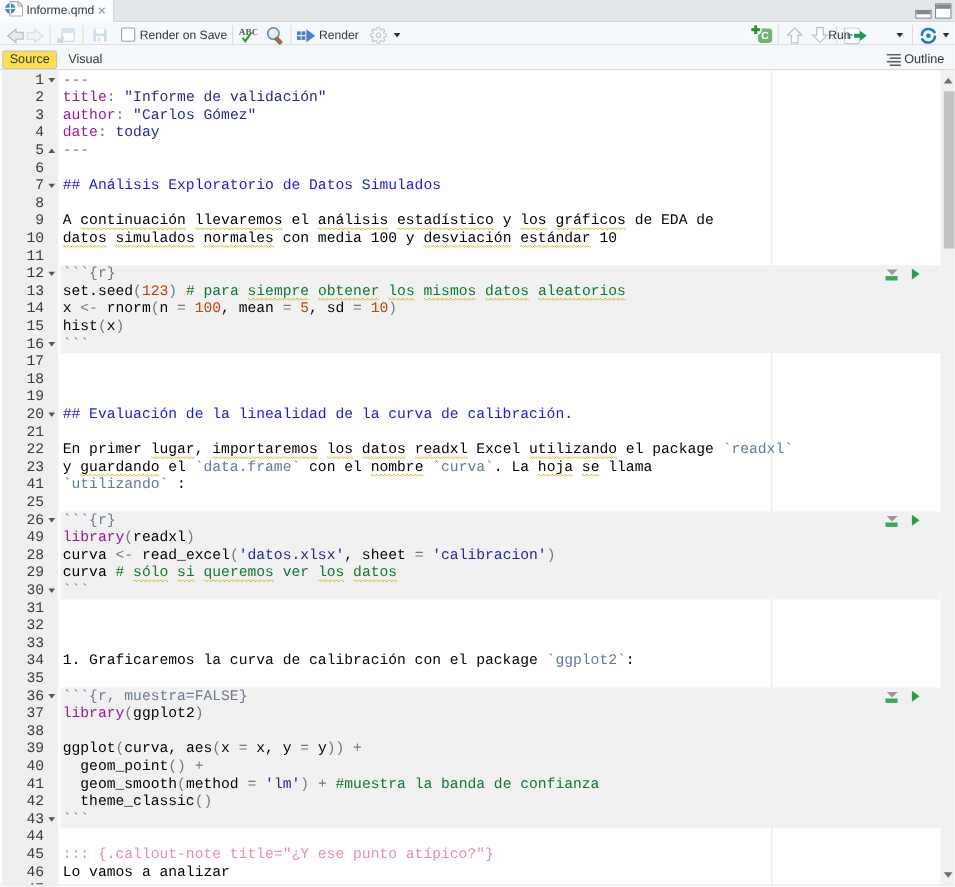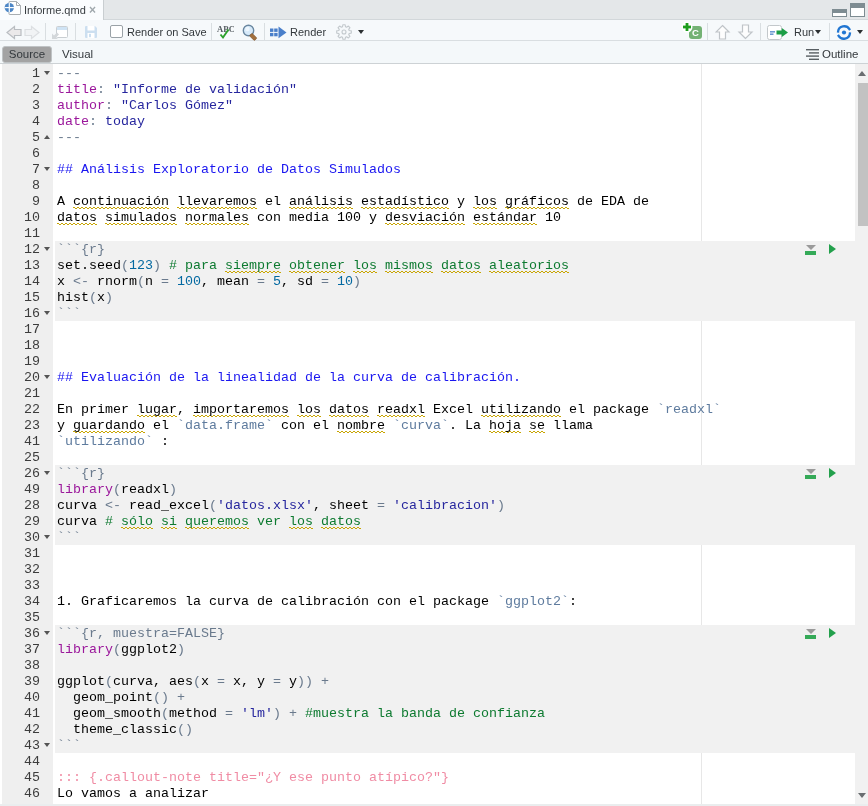--- a/index.html
+++ b/index.html
@@ -11,35 +11,35 @@
 
 .winbtn{position:absolute;border:1px solid #7e8c92;background:#fff}
 .winbtn .bar{position:absolute;top:0;left:0;right:0;background:#7e8c92}
 
 #toolbar{position:absolute;top:20px;left:0;width:868px;height:21px;background:#f6f9fb;border-bottom:1px solid #d9dee1}
 .sep{position:absolute;top:3px;width:1px;height:17px;background:#d9dee1}
 .tlbl{position:absolute;font-size:11px;color:#33383c}
 .dd{position:absolute;width:0;height:0;border-left:3.5px solid transparent;border-right:3.5px solid transparent;border-top:4px solid #2b2f31}
 
 #srcbar{position:absolute;top:41px;left:0;width:868px;height:23px;background:#f4f8fa;border-bottom:1px solid #cdd2d5}
-#srcbtn{position:absolute;left:2px;top:5px;width:50px;height:17px;background:#a3a3a3;border:1px solid #bfc3c5;border-radius:3px;font-size:11.5px;color:#33383c;text-align:center;line-height:15px}
+#srcbtn{position:absolute;left:2px;top:5px;width:50px;height:17px;background:#fde047;border:1px solid #bfc3c5;border-radius:3px;font-size:11.5px;color:#33383c;text-align:center;line-height:15px}
 #vislbl{position:absolute;left:62px;top:7px;font-size:11.5px;color:#33383c}
 #outlbl{position:absolute;left:822px;top:7px;font-size:11.5px;color:#33383c}
 
 #editor{position:absolute;top:64px;left:0;width:868px;height:742px;background:#fff;overflow:hidden;font-family:"Liberation Mono",monospace;font-size:13.3333px;line-height:16px}
 #gutter{position:absolute;top:0;left:2px;width:51px;height:742px;background:#efefef}
 #marginline{position:absolute;top:0;left:701px;width:1px;height:742px;background:#e7e7e7}
 .chunk{position:absolute;left:55px;width:800px;background:#f1f1f1}
 .gn{position:absolute;left:0;width:40px;height:16px;text-align:right;color:#3c3c3c}
 .ln{position:absolute;left:57px;height:16px;white-space:pre;color:#000}
 .fd{position:absolute;left:44px;width:0;height:0;border-left:3.5px solid transparent;border-right:3.5px solid transparent;border-top:4.5px solid #545454}
 .fu{position:absolute;left:44px;width:0;height:0;border-left:3.5px solid transparent;border-right:3.5px solid transparent;border-bottom:4.5px solid #545454}
 .k{color:#9b179b}
 .s{color:#26269e}
-.n{color:#0369a1}
+.n{color:#c2410c}
 .h{color:#1a16f0}
 .o{color:#6a7a8d}
 .c{color:#0d7a30}
 .ic{color:#5e7b9e}
 .p{color:#f08ca4}
 .u{background:linear-gradient(45deg, transparent 40%, #c8a503 40% 60%, transparent 60%) 0 13px/4px 2px repeat-x,linear-gradient(135deg, transparent 40%, #c8a503 40% 60%, transparent 60%) 2px 13px/4px 2px repeat-x;background-repeat:repeat-x}
 
 .ricon{position:absolute;width:0;height:0;border-left:5px solid transparent;border-right:5px solid transparent;border-top:5px solid #9a9a9a}
 .rbar{position:absolute;width:11px;height:3.5px;background:#35aa58}
 .play{position:absolute;width:0;height:0;border-top:5px solid transparent;border-bottom:5px solid transparent;border-left:7px solid #23a04c}
@@ -144,21 +144,21 @@
     <path d="M30.5 14.5 L24 8 L27.5 8 L27.5 1 L33.5 1 L33.5 8 L37 8 Z" fill="#fdfdfd" stroke="#bfc4c8" stroke-width="1.2"></path>
   </svg>
   <div class="sep" style="left:760px"></div>
 
   <svg style="position:absolute;left:767px;top:5px" width="22" height="15" viewBox="0 0 22 15">
     <rect x="0.5" y="0.5" width="14" height="14" rx="2" fill="#fff" stroke="#c3c8cb" stroke-width="1"></rect>
     <rect x="3" y="6" width="5" height="1.6" fill="#6f9bd2"></rect>
     <rect x="3" y="8.4" width="3.5" height="1.6" fill="#6f9bd2"></rect>
     <path d="M9.5 5.6 L14.8 5.6 L14.8 3 L21 7.5 L14.8 12 L14.8 9.4 L9.5 9.4 Z" fill="#1c9e46"></path>
   </svg>
-  <div class="tlbl" style="left:794px;top:6px">Run</div>
+  <div class="tlbl" style="left:753px;top:6px">Run</div>
   <div class="dd" style="left:815px;top:10px"></div>
   <div class="sep" style="left:829px"></div>
 
   <svg style="position:absolute;left:836px;top:5px" width="16" height="15" viewBox="0 0 16 15">
     <circle cx="8" cy="7.5" r="2.1" fill="#2176d2"></circle>
     <path d="M2.1 6.4 A6.1 5.7 0 0 1 13.4 4.1" fill="none" stroke="#2176d2" stroke-width="2.3" stroke-linecap="square"></path>
     <path d="M13.9 8.6 A6.1 5.7 0 0 1 2.6 10.9" fill="none" stroke="#2176d2" stroke-width="2.3" stroke-linecap="square"></path>
   </svg>
   <div class="dd" style="left:857px;top:10px"></div>
 </div>

